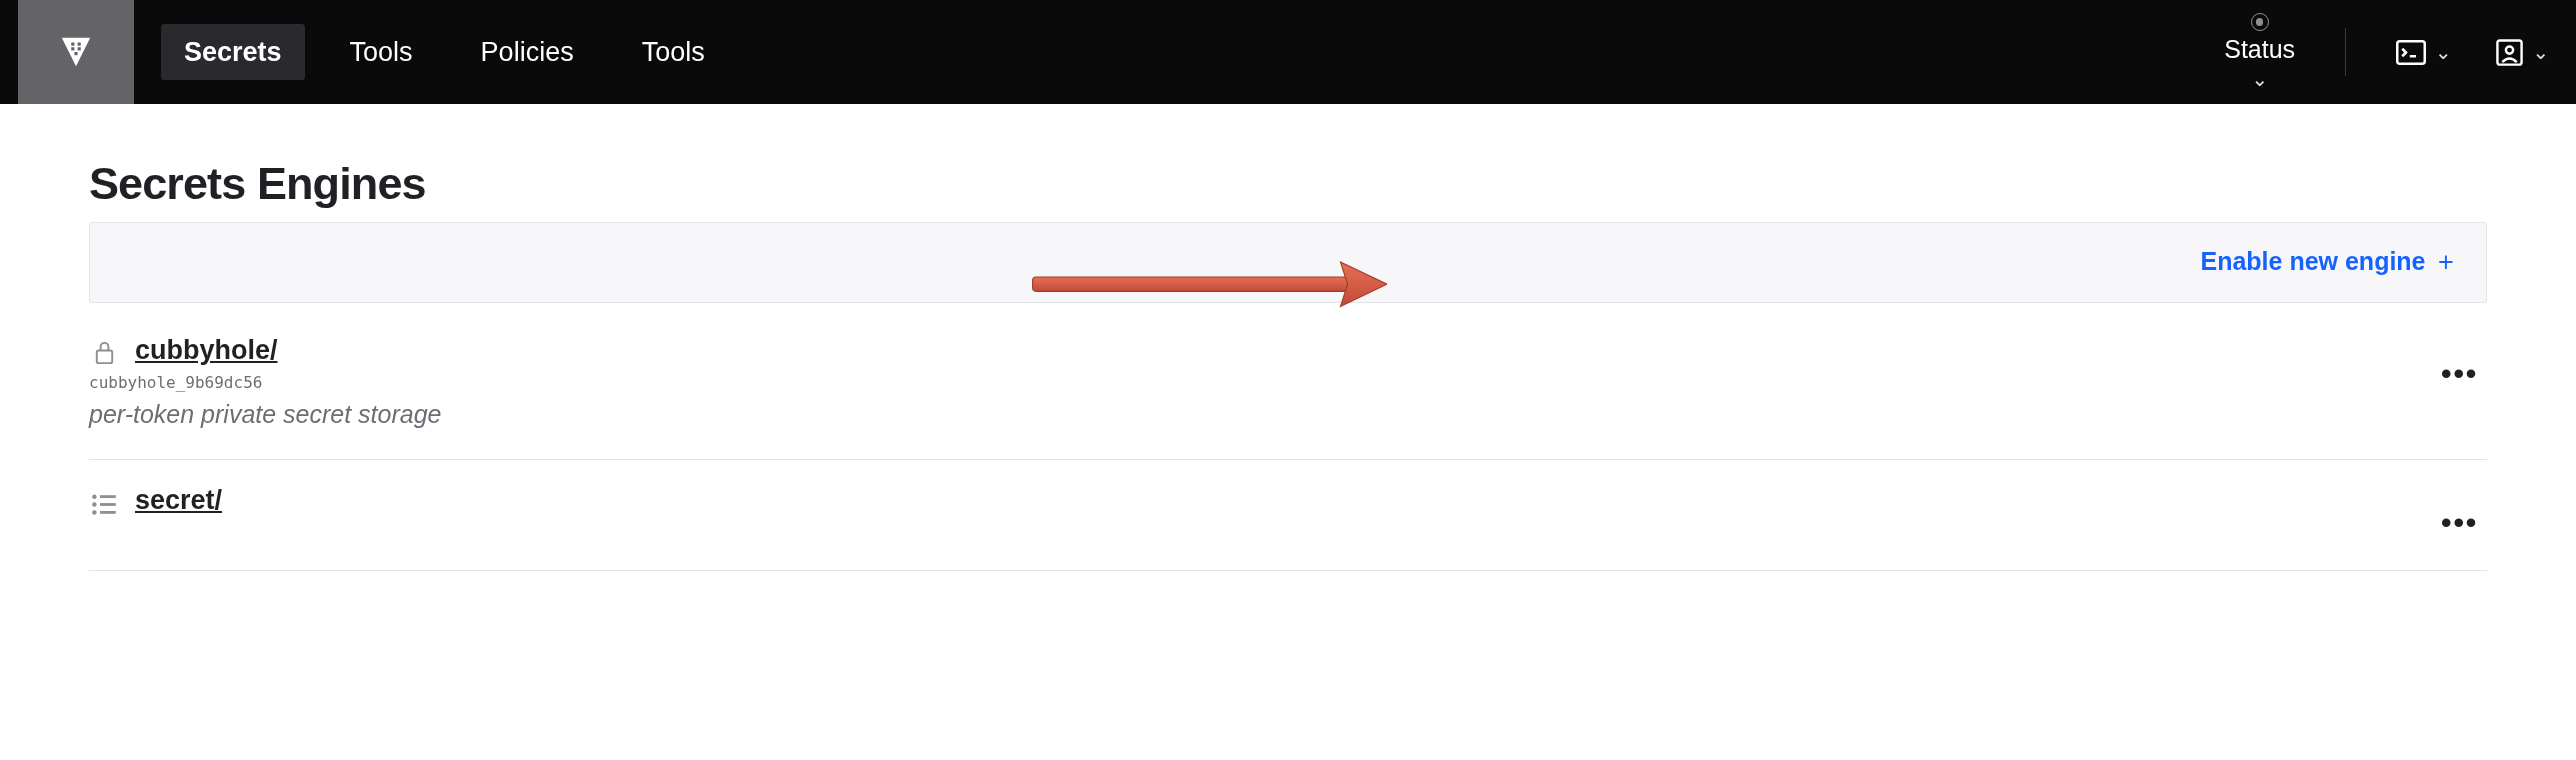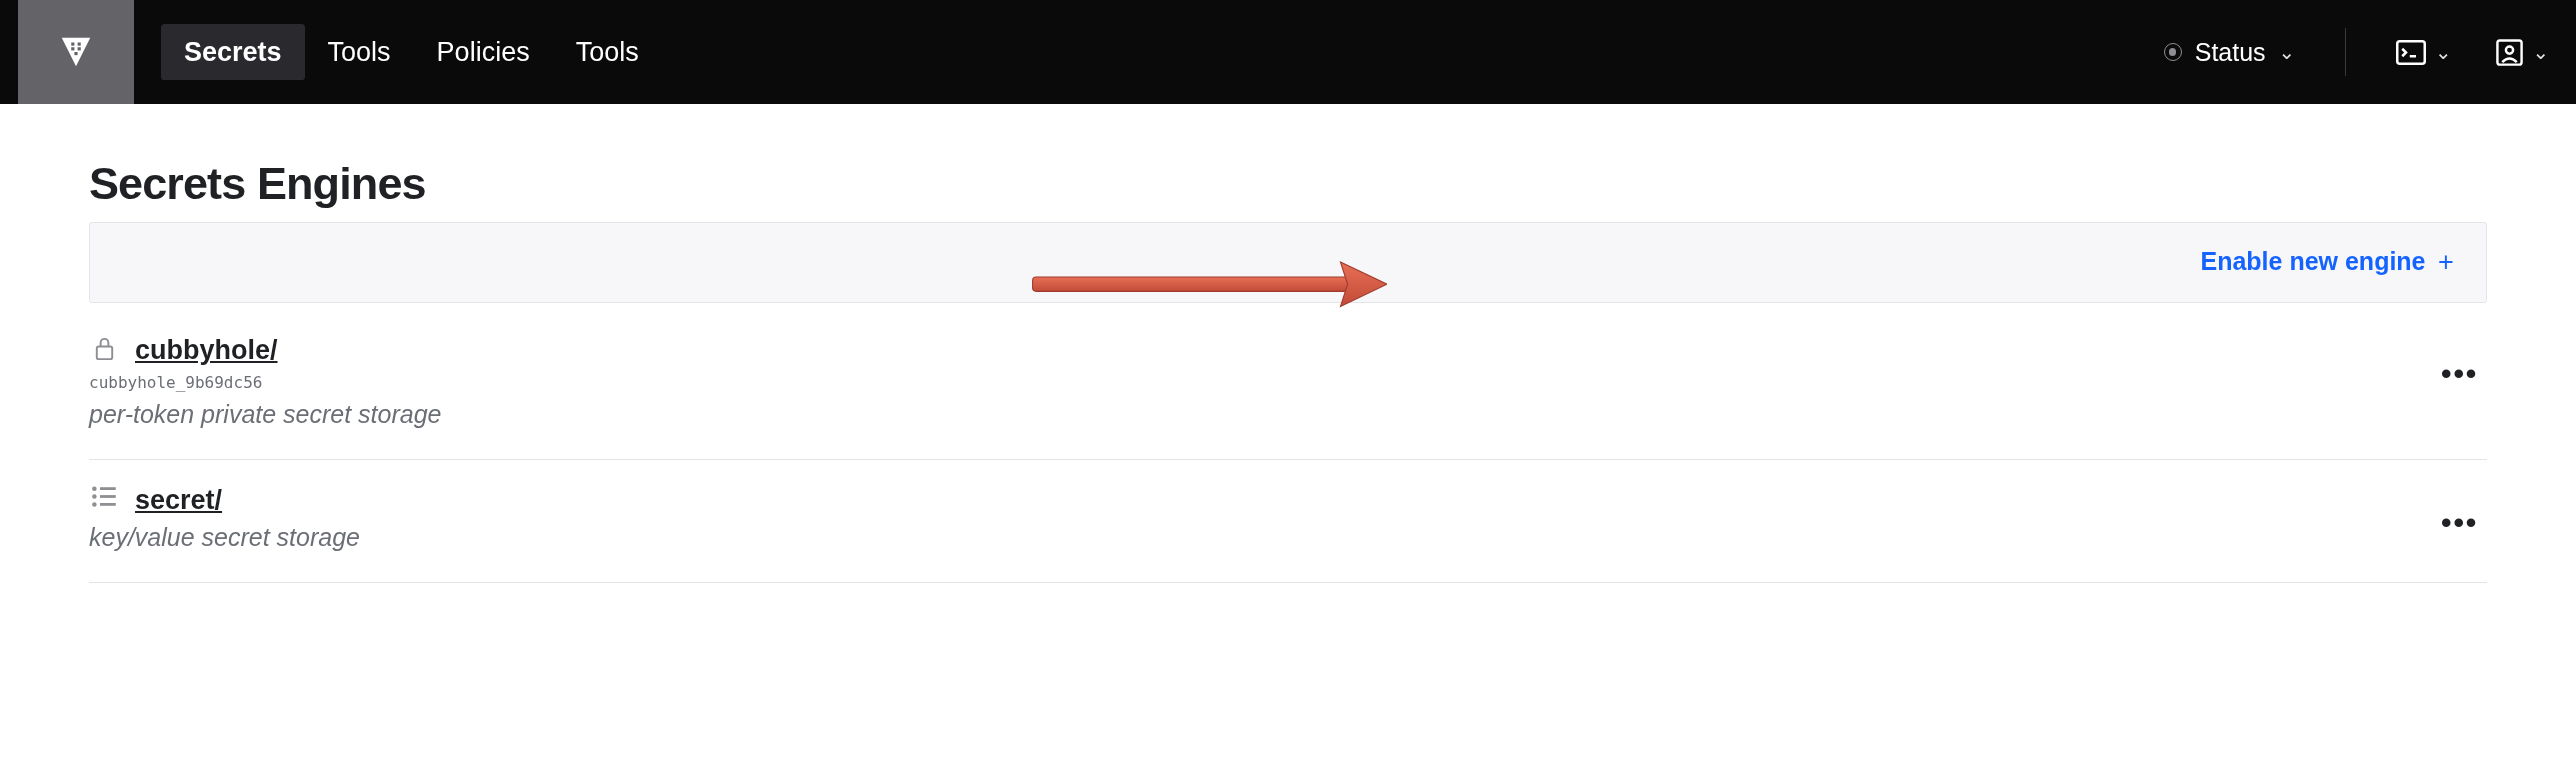--- a/index.html
+++ b/index.html
@@ -2,48 +2,48 @@
 <html style="font-size:14.3px"><head>
 <meta charset="utf-8">
 <style>
   * { margin: 0; padding: 0; box-sizing: border-box; }
   body { font-family: -apple-system, BlinkMacSystemFont, "Segoe UI", Helvetica, Arial, sans-serif; background: #fff; color: #1f2124; width: 2576px; height: 760px; overflow: hidden; }
 
   
   .header { display: flex; align-items: center; height: 104px; background: #0a0a0a; color: #fff; padding: 0 18px; }
   .logo-box { width: 116px; height: 104px; background: #636368; display:flex; align-items:center; justify-content:center; margin-right: 27px; }
   .logo-box svg { width: 38px; height: 38px; }
-  .nav { display:flex; align-items:center; gap: 0; }
+  .nav { display:flex; align-items:center; gap: 22px; }
   .nav-item { padding: 12.5px 23px; border-radius: 3.6px; font-size: 27px; font-weight: 600; color: #fff; cursor: pointer; }
   .nav-item.active { background: #2a2a2e; }
   .nav-item:not(.active) { font-weight: 500; }
   .spacer { flex:1; }
   .status-area { display:flex; align-items:center; gap: 25px; }
-  .status { display:flex; align-items:center; gap: 13px; font-size:25px; padding: 0 9px; cursor:pointer;}
+  .status { display:flex; align-items:center; gap: 4px; font-size:25px; padding: 0 9px; cursor:pointer;flex-direction:column;}
   .status-dot { width: 18px; height:18px; border-radius:50%; border: 1.8px solid #8e8e93; display:flex; align-items:center; justify-content:center;}
   .status-dot::after { content:""; width:7.2px; height:7.2px; border-radius:50%; background:#8e8e93;}
   .divider { width: 0.9px; height: 48px; background: #3a3a3d; margin: 0 16px;}
   .icon-btn { display:flex; align-items:center; gap: 9px; cursor:pointer; padding: 7.2px 9px; }
   .chev { font-size: 19.7px; color:#e4e4e7; }
 
   
   .main { padding: 54px 89px; position:relative; }
   .page-title { font-size: 45px; font-weight: 700; color: #1f2124; letter-spacing: -0.9px; margin-bottom: 12px;}
   .toolbar { border:0.9px solid #e3e4e7; background:#f7f7f9; border-radius:2.7px; height:81px; display:flex; align-items:center; justify-content:flex-end; padding: 0 19.7px; margin-bottom: 7.2px;}
   .enable-btn { display:flex; align-items:flex-start; gap:12.5px; color:#1563ff; font-size:25px; font-weight:600; padding:14.3px 12.5px; cursor:pointer;}
   .plus-ic { font-size: 27px; font-weight: 400; color:#1563ff; }
 
   .arrow-overlay { position:absolute; top: 148px; left: 1029px; pointer-events:none; }
   .arrow-overlay svg { width: 358px; height: 63px; }
 
   .list { }
   .item { padding: 25px 0 30px 0; border-bottom:0.9px solid #e3e4e7; display:flex; align-items:flex-start; }
   .item:first-child { border-top: none; }
   .item-left { flex:1; }
-  .item-head { display:flex; align-items:flex-start; gap:16px; margin-bottom: 7.2px;}
+  .item-head { display:flex; align-items:flex-end; gap:16px; margin-bottom: 7.2px;}
   .item-icon { width:30px; display:flex; align-items:center; justify-content:center; color:#8e8e93;}
   .item-title { font-size:27px; font-weight:700; text-decoration: underline; color:#1f2124; cursor:pointer;}
   .item-meta { font-family: ui-monospace, "SF Mono", Menlo, monospace; font-size:16px; color:#6b6f75; margin-left: 0px; margin-bottom: 7.2px;}
   .item-desc { font-size:25px; color:#6b6f75;font-style:italic; }
   .item-menu { font-size:30px; font-weight:700; color:#1f2124; cursor:pointer; padding: 0 9px; margin-top: 21.5px; letter-spacing: 1.8px;}
 </style>
 </head>
 <body>
 
 <div class="header">
@@ -140,19 +140,18 @@
                 <circle cx="3" cy="3" r="2" fill="#8e8e93"></circle>
                 <line x1="8" y1="3" x2="22" y2="3" stroke="#8e8e93" stroke-width="2.5"></line>
                 <circle cx="3" cy="10" r="2" fill="#8e8e93"></circle>
                 <line x1="8" y1="10" x2="22" y2="10" stroke="#8e8e93" stroke-width="2.5"></line>
                 <circle cx="3" cy="17" r="2" fill="#8e8e93"></circle>
                 <line x1="8" y1="17" x2="22" y2="17" stroke="#8e8e93" stroke-width="2.5"></line>
               </svg>
           </span>
           <a class="item-title">secret/</a>
         </div>
-        <div class="item-desc">key/value secret storage</div>
       </div>
       <div class="item-menu">•••</div>
     </div>
   </div>
 </div>
 
 
 </body></html>

